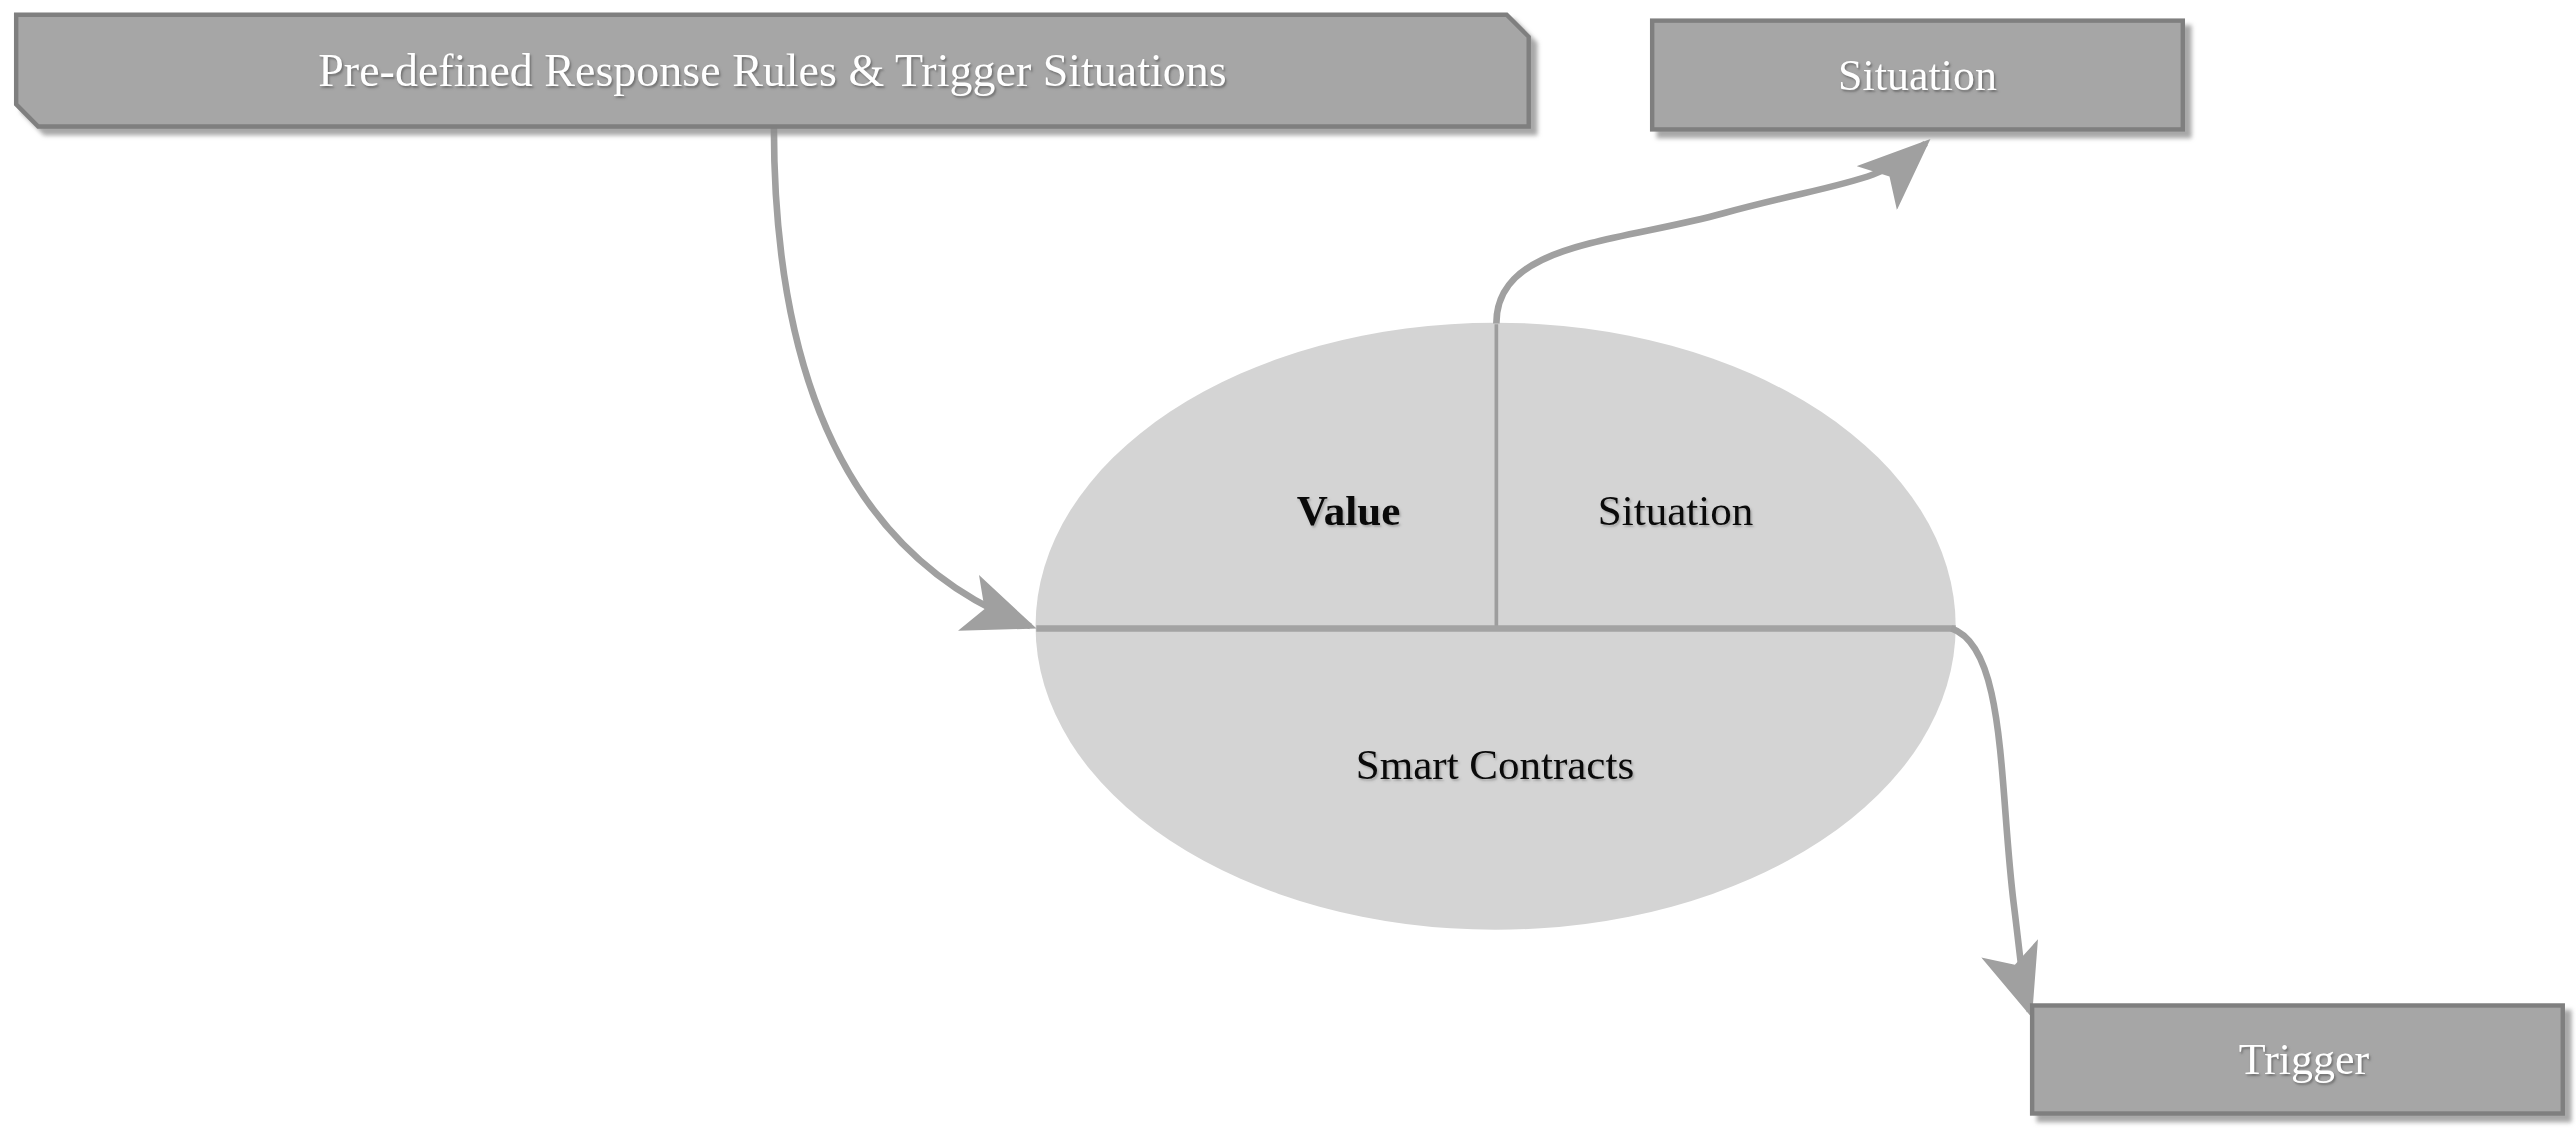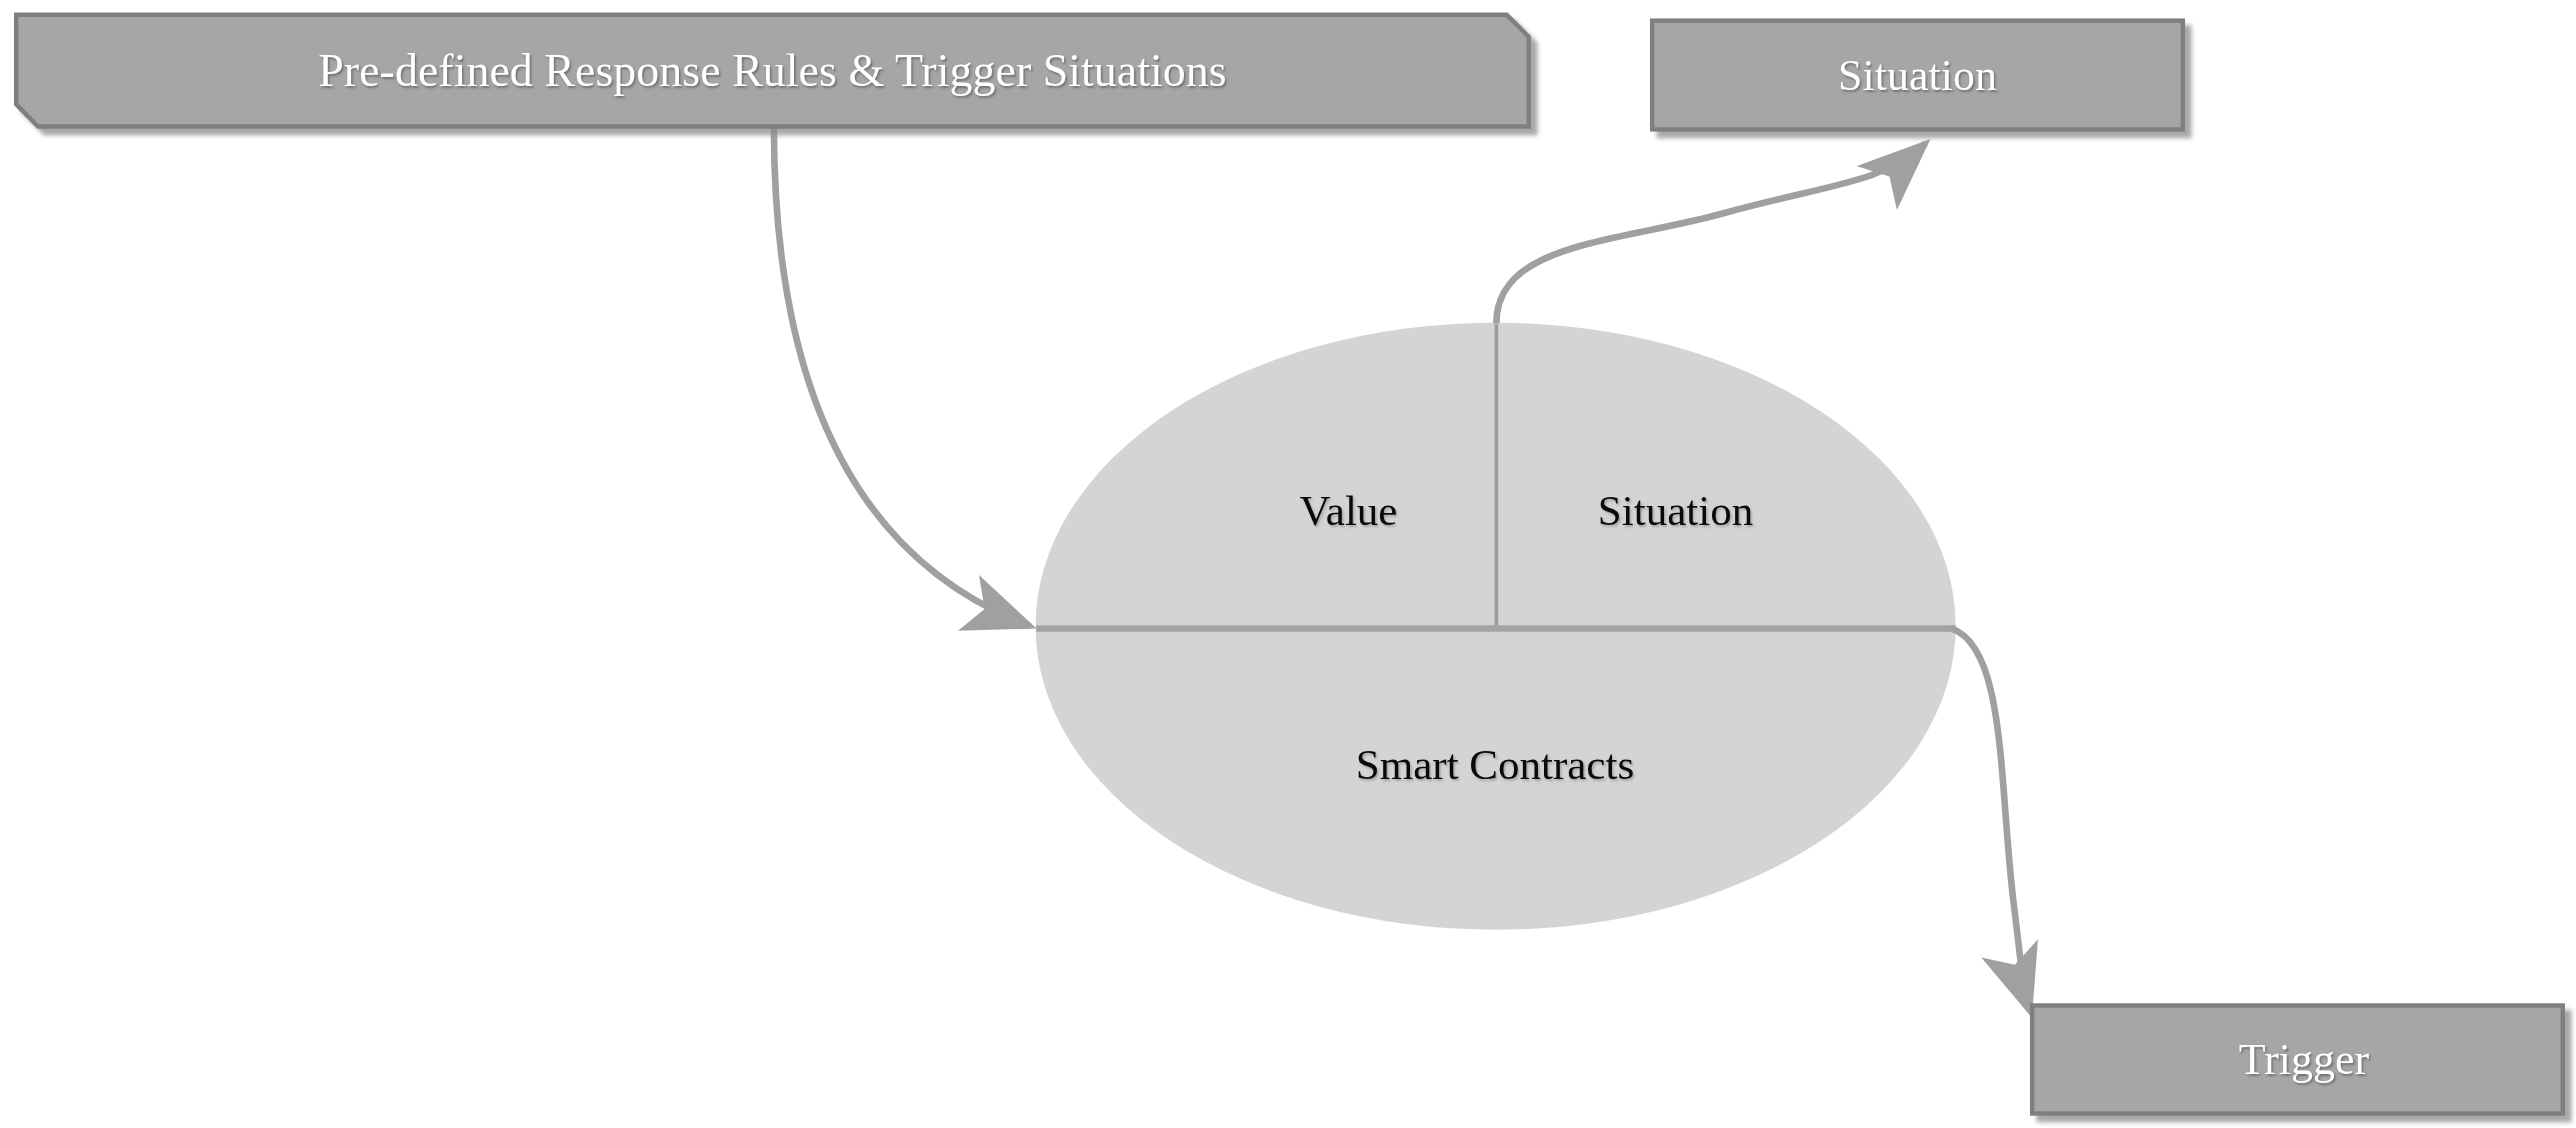--- a/index.html
+++ b/index.html
@@ -41,21 +41,21 @@
     color: #ffffff;
     text-shadow: 1.5px 1.5px 2.2px rgba(70,70,70,0.55);
   }
   .label-dark {
     color: #0a0a0a;
     text-shadow: 1.5px 1.5px 2.2px rgba(120,120,120,0.5);
   }
   #rules-label   { left: 16px;   top: 14.7px;   width: 1513px; height: 112px; font-size: 46px; }
   #blockchain-label { left: 1652px; top: 20.6px; width: 531px; height: 109px; font-size: 44px; }
   #action-label  { left: 2032px; top: 1005px; width: 544px; height: 108px; font-size: 44px; }
-  #value-label      { left: 1205px; top: 481px;  width: 287px; height: 59px; font-size: 43px; }
+  #value-label      { left: 1205px; top: 481px;  width: 287px; height: 59px; font-size: 43px; font-weight: bold; }
   #situation-label  { left: 1503px; top: 481px;  width: 345px; height: 59px; font-size: 43px; }
   #contracts-label  { left: 1249px; top: 735px; width: 492px; height: 59px; font-size: 43px; }
 </style>
 </head>
 <body>
 
 <div id="canvas">
 
   <svg class="diagram-svg" viewBox="0 0 3505 1536" xmlns="http://www.w3.org/2000/svg">
     <defs>

